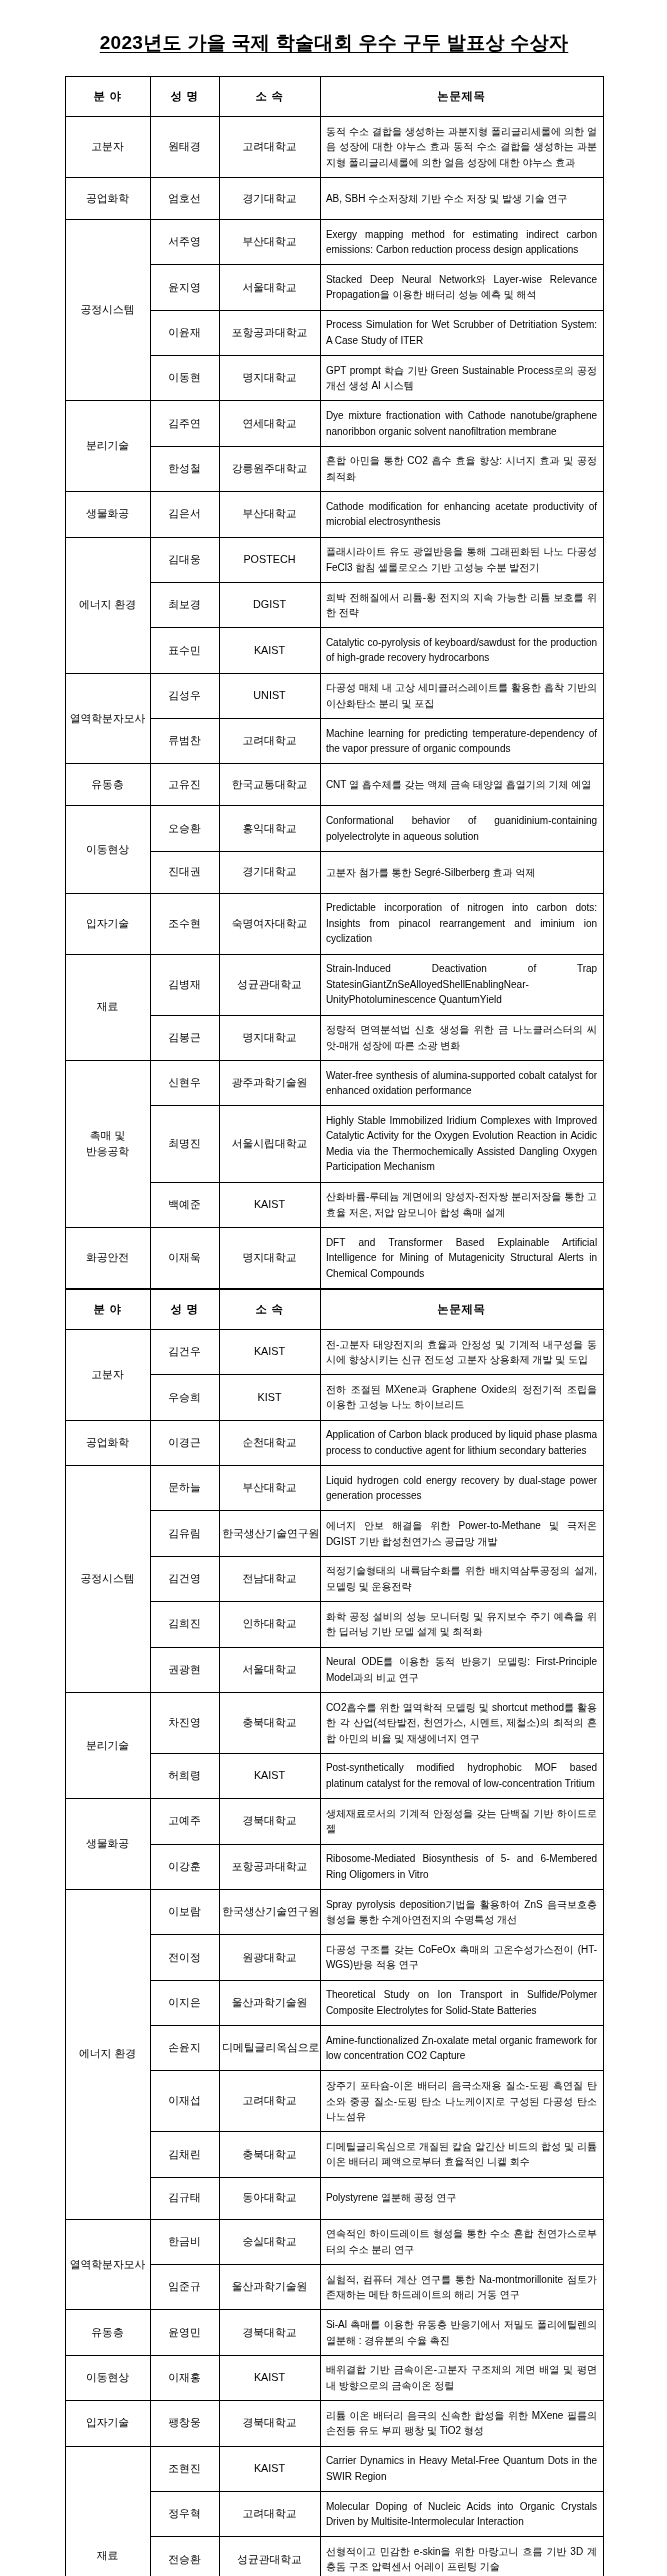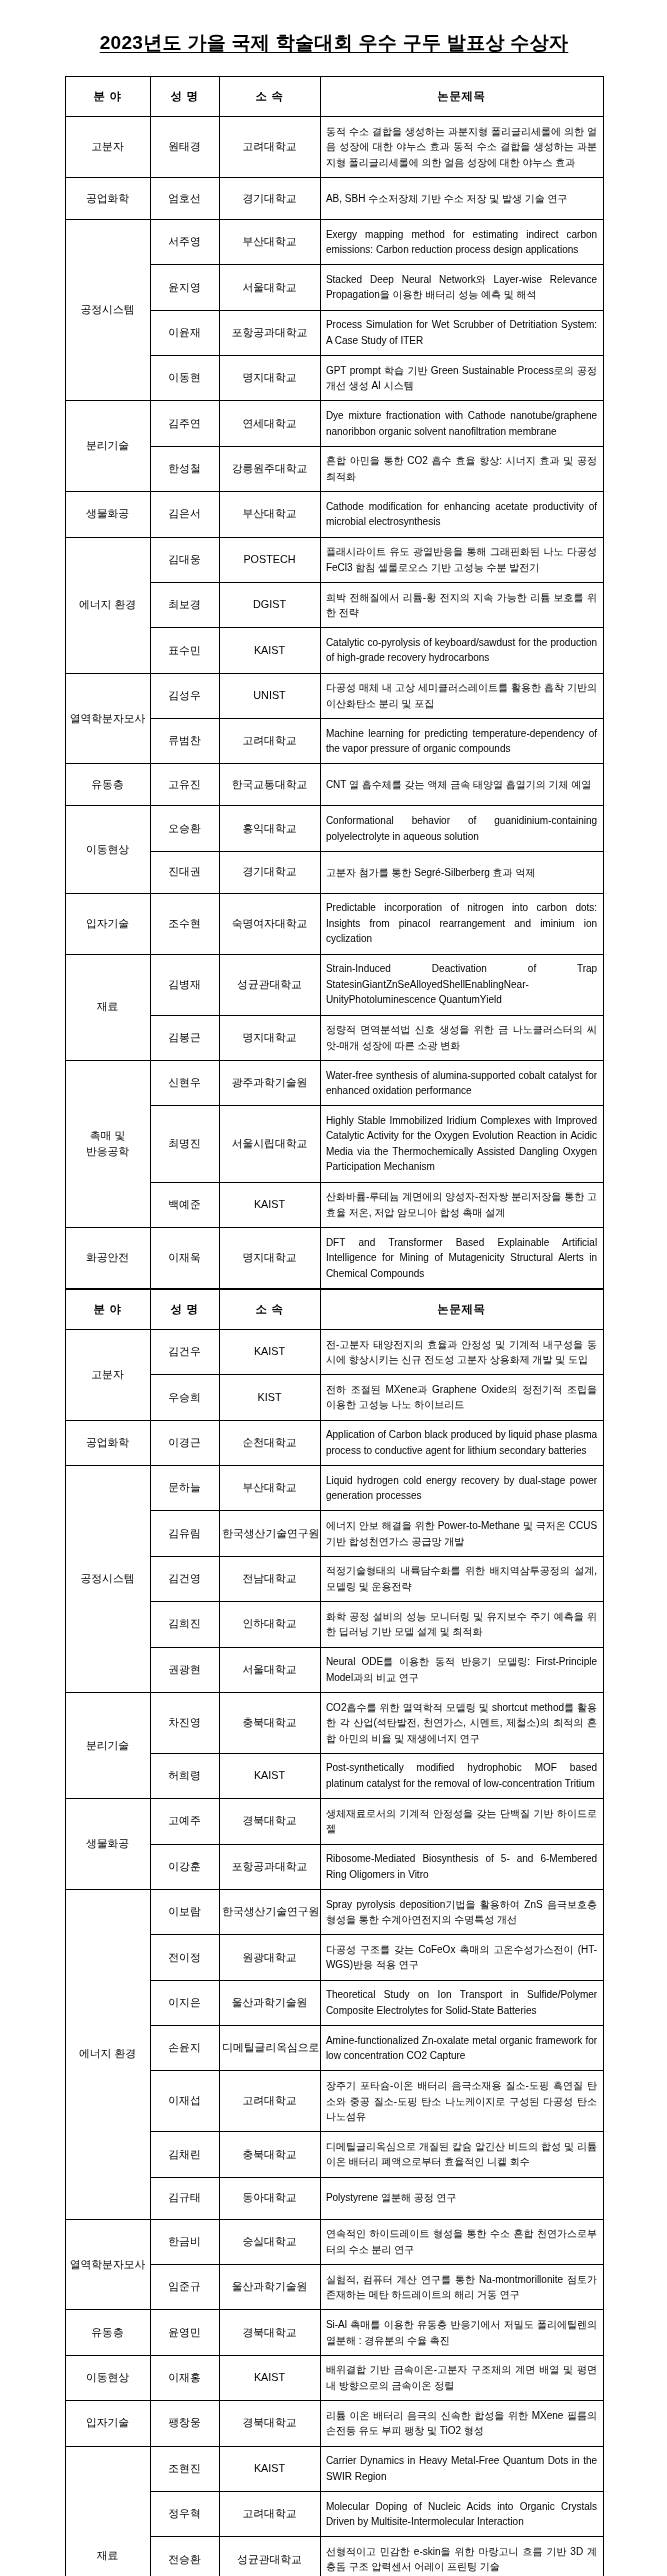--- a/index.html
+++ b/index.html
@@ -266,21 +266,21 @@
         </tr>
         <tr>
           <td class="field-cell" rowspan="5">공정시스템</td>
           <td class="name-cell">문하늘</td>
           <td class="aff-cell">부산대학교</td>
           <td class="paper-cell">Liquid hydrogen cold energy recovery by dual-stage power generation processes</td>
         </tr>
         <tr>
           <td class="name-cell">김유림</td>
           <td class="aff-cell">한국생산기술연구원</td>
-          <td class="paper-cell">에너지 안보 해결을 위한 Power-to-Methane 및 극저온 CCUS 기반 합성천연가스 공급망 개발</td>
+          <td class="paper-cell">에너지 안보 해결을 위한 Power-to-Methane 및 극저온 DGIST 기반 합성천연가스 공급망 개발</td>
         </tr>
         <tr>
           <td class="name-cell">김건영</td>
           <td class="aff-cell">전남대학교</td>
           <td class="paper-cell">적정기술형태의 내륙담수화를 위한 배치역삼투공정의 설계, 모델링 및 운용전략</td>
         </tr>
         <tr>
           <td class="name-cell">김희진</td>
           <td class="aff-cell">인하대학교</td>
           <td class="paper-cell">화학 공정 설비의 성능 모니터링 및 유지보수 주기 예측을 위한 딥러닝 기반 모델 설계 및 최적화</td>

